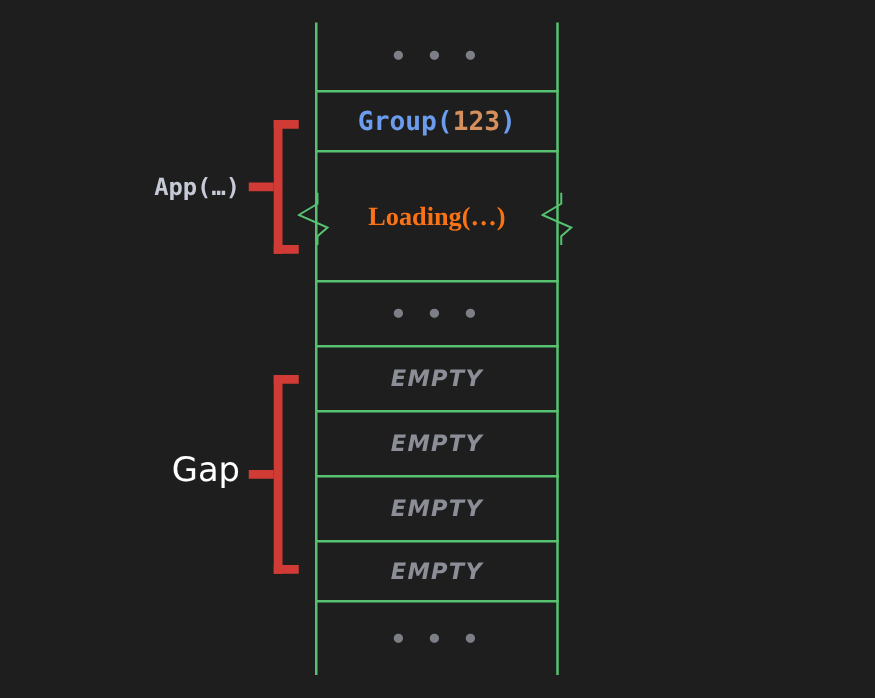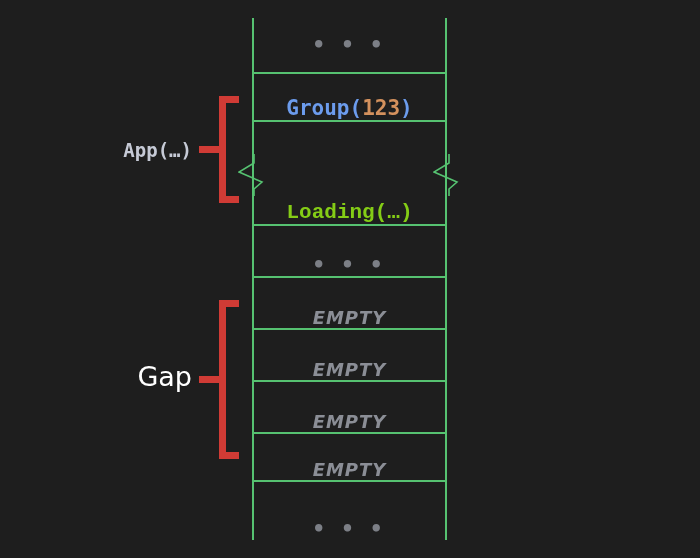--- a/index.html
+++ b/index.html
@@ -27,21 +27,21 @@
   .col-edge.right{left:193px;}
 
   .cell{
     position:absolute;
     left:0; width:195px;
     display:flex;
     align-items:center;
     justify-content:center;
     box-sizing:border-box;
   }
-  .cell.divider-top{border-top:2px solid #56c271;align-items:flex-end;}
+  .cell.divider-top{border-top:2px solid #56c271;}
 
   .cell-text{
     white-space:pre;
     letter-spacing:0px;
   }
 
   
   .t-ellipsis{
     color:#7c7f86;
     font-family:"DejaVu Sans",sans-serif;
@@ -51,24 +51,24 @@
     line-height:1;
   }
   .t-group{
     font-family:"DejaVu Sans Mono",monospace;
     font-size:21px;
     font-weight:700;
     color:#6c9ced;
   }
   .t-group .num{color:#d4915d;}
   .t-loading{
-    font-family:Liberation Mono, monospace;
+    font-family:Liberation Serif, serif;
     font-size:21px;
     font-weight:700;
-    color:#84cc16;
+    color:#f97316;
   }
   .t-empty{
     font-family:"DejaVu Sans",sans-serif;
     font-size:18px;
     font-weight:700;
     font-style:italic;
     color:#8b8e96;
     letter-spacing:1px;
   }
 

